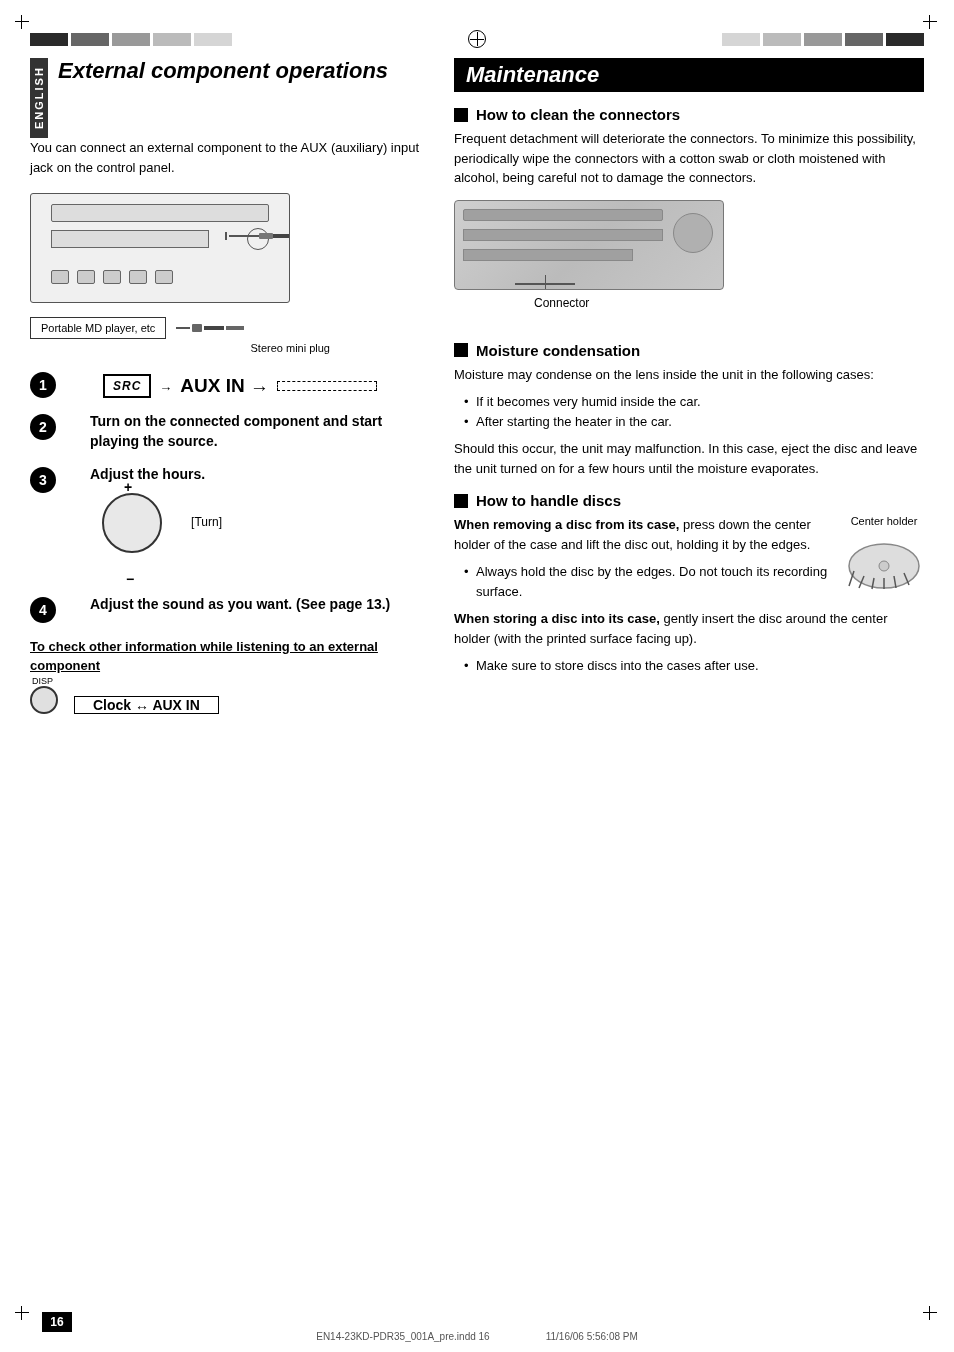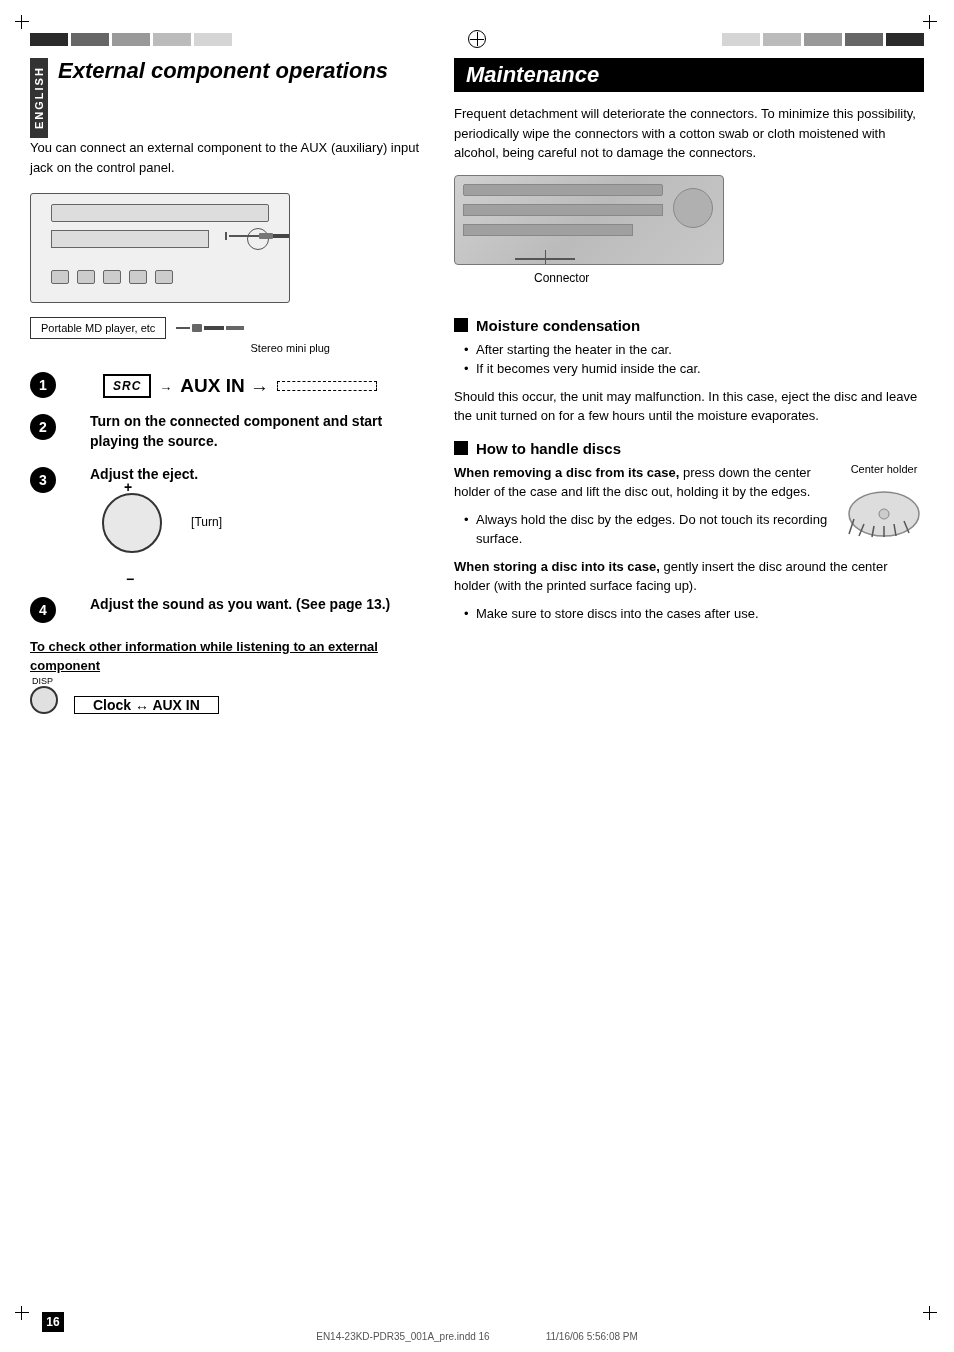--- a/index.html
+++ b/index.html
@@ -336,21 +336,21 @@
       display: inline-block;
     }
 
     
     .page-number {
       position: absolute;
       bottom: 20px;
       left: 42px;
       background: #000;
       color: #fff;
-      width: 22px;
+      width: 30px;
       height: 20px;
       display: flex;
       align-items: center;
       justify-content: center;
       font-size: 12px;
       font-weight: bold;
     }
 
     
     .footer {
@@ -544,21 +544,21 @@
       <div class="step">
         <div class="step-circle">2</div>
         <div class="step-content">
           <p class="step-bold">Turn on the connected component and start playing the source.</p>
         </div>
       </div>
 
       <div class="step">
         <div class="step-circle">3</div>
         <div class="step-content">
-          <p class="step-bold">Adjust the eject.</p>
+          <p class="step-bold">Adjust the hours.</p>
 
           <div class="volume-knob-container">
             <span class="knob-plus">+</span>
             <div class="knob-circle"></div>
             <span class="knob-minus">−</span>
             <span class="turn-label">[Turn]</span>
           </div>
         </div>
       </div>
 
@@ -580,20 +580,24 @@
           <div class="clock-aux-box">Clock ↔ AUX IN</div>
         </div>
       </div>
 
     </div>
 
     <div class="right-col">
 
       <div class="section-title-right">Maintenance</div>
 
+      <div class="subsection-header">
+        <div class="black-square"></div>
+        <span class="subsection-title">How to clean the connectors</span>
+      </div>
 
       <p class="body-text">Frequent detachment will deteriorate the connectors. To minimize this possibility, periodically wipe the connectors with a cotton swab or cloth moistened with alcohol, being careful not to damage the connectors.</p>
 
       <div style="margin: 12px 0 32px 0; position: relative;">
         <div style="width: 270px; height: 90px; border: 1.5px solid #777; background: linear-gradient(135deg, #d0d0d0 0%, #bbb 50%, #c8c8c8 100%); border-radius: 4px; position: relative; overflow: hidden;">
 
           <div style="position:absolute; top:8px; left:8px; right:60px; height:12px; border:1px solid #888; background:#a0a0a0; border-radius:2px;"></div>
           <div style="position:absolute; top:28px; left:8px; right:60px; height:12px; border:1px solid #888; background:#a0a0a0;"></div>
           <div style="position:absolute; top:48px; left:8px; right:90px; height:12px; border:1px solid #888; background:#a0a0a0;"></div>
           <div style="position:absolute; right:10px; top:12px; width:40px; height:40px; border:1.5px solid #888; border-radius:50%; background:#b0b0b0;"></div>
@@ -602,24 +606,25 @@
           <div style="position:absolute; bottom:0px; left:90px; width:1px; height:14px; background:#555;"></div>
         </div>
         <div style="margin-top:6px; font-size:12px; margin-left:80px;">Connector</div>
       </div>
 
       <div class="subsection-header">
         <div class="black-square"></div>
         <span class="subsection-title">Moisture condensation</span>
       </div>
 
+      <p class="body-text">Moisture may condense on the lens inside the unit in the following cases:</p>
 
       <ul class="bullet-list">
+        <li>If it becomes very humid inside the car.</li>
         <li>After starting the heater in the car.</li>
-        <li>If it becomes very humid inside the car.</li>
       </ul>
 
       <p class="body-text">Should this occur, the unit may malfunction. In this case, eject the disc and leave the unit turned on for a few hours until the moisture evaporates.</p>
 
       <div class="subsection-header">
         <div class="black-square"></div>
         <span class="subsection-title">How to handle discs</span>
       </div>
 
       <div style="position: relative;">

